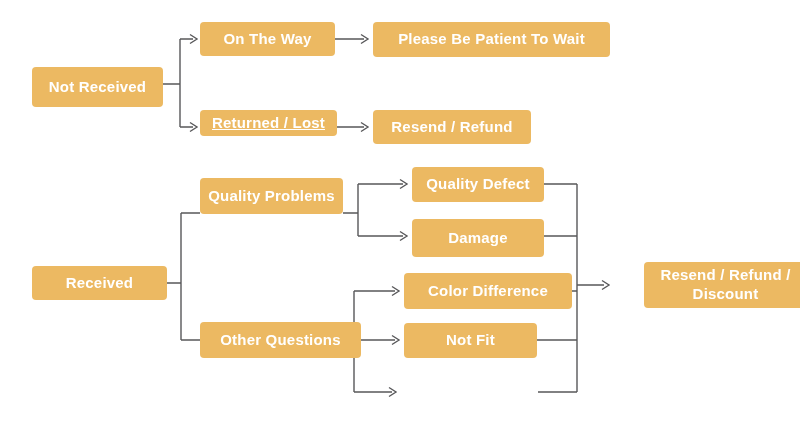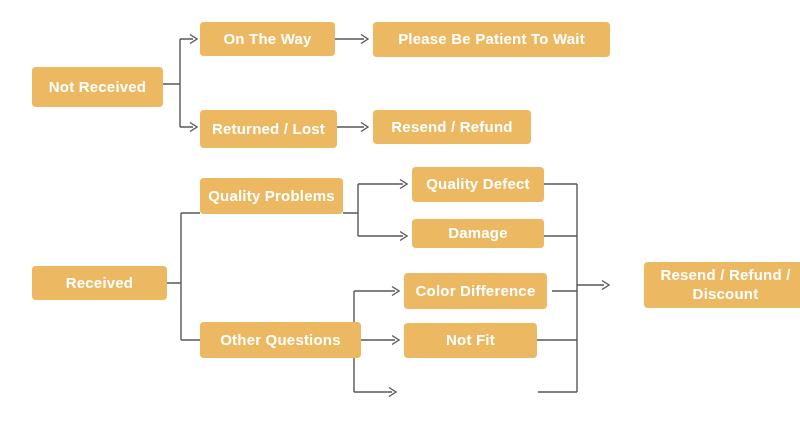--- a/index.html
+++ b/index.html
@@ -39,28 +39,28 @@
     font-size: 15px;
     font-weight: 700;
     line-height: 1.25;
     padding: 2px 8px;
     letter-spacing: 0.2px;
   }
   
   .n-not-received            { left: 32px;  top: 67px;  width: 131px; height: 40px; }
   .n-on-the-way              { left: 200px; top: 22px;  width: 135px; height: 34px; }
   .n-please-be-patient       { left: 373px; top: 22px;  width: 237px; height: 35px; }
-  .n-returned-lost           { left: 200px; top: 110px; width: 137px; height: 38px; }
+  .n-returned-lost           { left: 200px; top: 110px; width: 137px; height: 26px; text-decoration: underline; }
   .n-resend-refund           { left: 373px; top: 110px; width: 158px; height: 34px; }
   .n-received                { left: 32px;  top: 266px; width: 135px; height: 34px; }
   .n-quality-problems        { left: 200px; top: 178px; width: 143px; height: 36px; }
   .n-other-questions         { left: 200px; top: 322px; width: 161px; height: 36px; }
   .n-quality-defect          { left: 412px; top: 167px; width: 132px; height: 35px; }
-  .n-damage                  { left: 412px; top: 219px; width: 132px; height: 29px; }
-  .n-color-difference        { left: 404px; top: 273px; width: 143px; height: 36px; }
+  .n-damage                  { left: 412px; top: 219px; width: 132px; height: 38px; }
+  .n-color-difference        { left: 404px; top: 273px; width: 168px; height: 36px; }
   .n-not-fit                 { left: 404px; top: 323px; width: 133px; height: 35px; }
   .n-wrong-delivery          { left: 401px; top: 374px; width: 137px; height: 37px; }
   .n-resend-refund-discount  { left: 644px; top: 262px; width: 163px; height: 46px; }
 </style>
 </head>
 <body>
 
 <div class="stage">
 
   <svg class="connectors" viewBox="0 0 800 442" xmlns="http://www.w3.org/2000/svg" aria-hidden="true">

